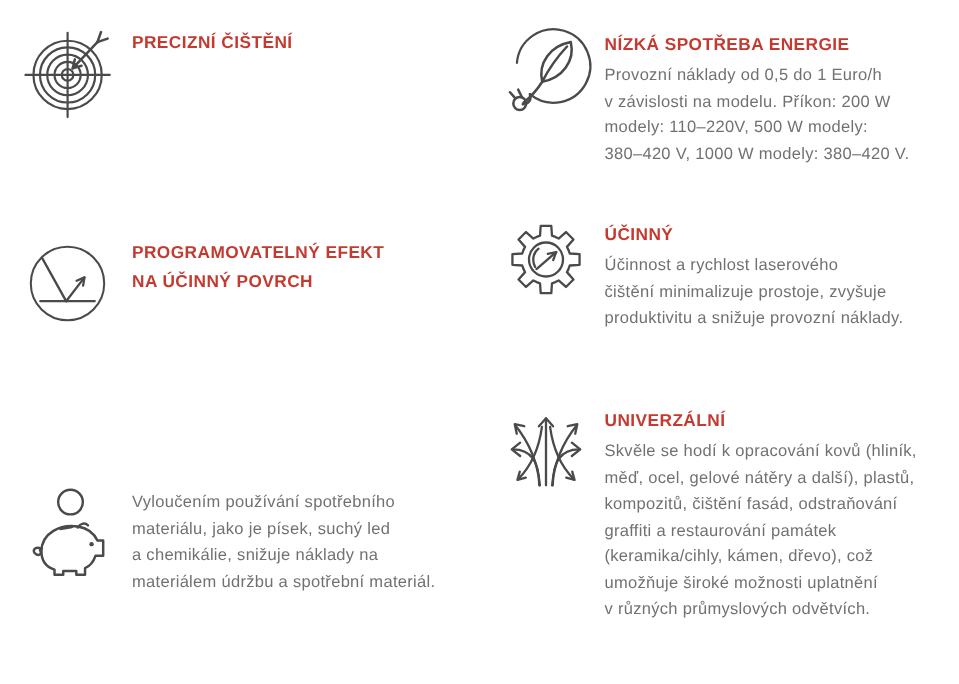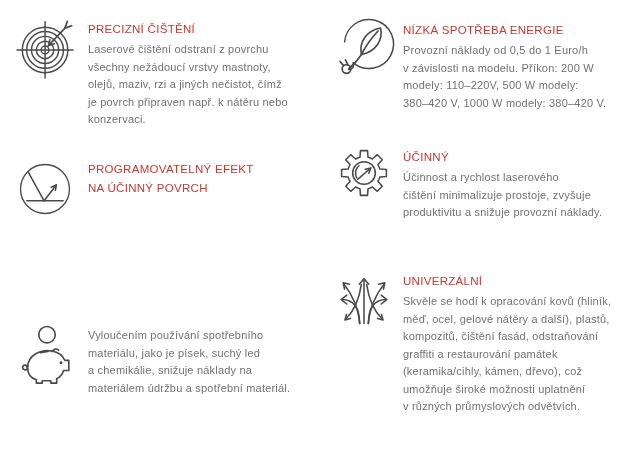--- a/index.html
+++ b/index.html
@@ -9,21 +9,21 @@
     background:#ffffff;
     overflow:hidden;
     font-family:"Liberation Sans",sans-serif;
   }
   .feature{position:absolute;display:flex;align-items:flex-start;}
   .icon-box{flex:0 0 74px;width:74px;padding-left:2px;box-sizing:border-box;}
   .feature.right .icon-box{flex:0 0 71px;width:71px;padding-left:3px;}
   .txt{width:244px;}
   .title{
     color:#c43a30;
-    font-weight:normal;
+    font-weight:bold;
     font-size:11.5px;
     line-height:19px;
     letter-spacing:0.3px;
     white-space:pre-line;
   }
   .body{
     color:#717171;
     font-size:11px;
     line-height:17.5px;
     letter-spacing:0.2px;
@@ -63,25 +63,20 @@
         <g class="stroke">
           <line x1="50.5" y1="11.5" x2="33.5" y2="29.5"></line>
           <path d="M35,23.3 L33.5,29.5 L39.6,27.7"></path>
           <path d="M50.5,11.5 L53,4.5"></path>
           <path d="M50.5,11.5 L57.5,9"></path>
         </g>
       </svg>
     </div>
     <div class="txt">
       <div class="title">PRECIZNÍ ČIŠTĚNÍ</div>
-      <div class="body">Laserové čištění odstraní z povrchu
-všechny nežádoucí vrstvy mastnoty,
-olejů, maziv, rzi a jiných nečistot, čímž
-je povrch připraven např. k nátěru nebo
-konzervaci.</div>
     </div>
   </div>
 
   <div class="feature f2">
     <div class="icon-box">
       <svg width="58" height="58" viewBox="0 0 64 64">
         <g class="stroke thin">
           <circle cx="32" cy="32" r="27"></circle>
         </g>
         <g class="stroke">

